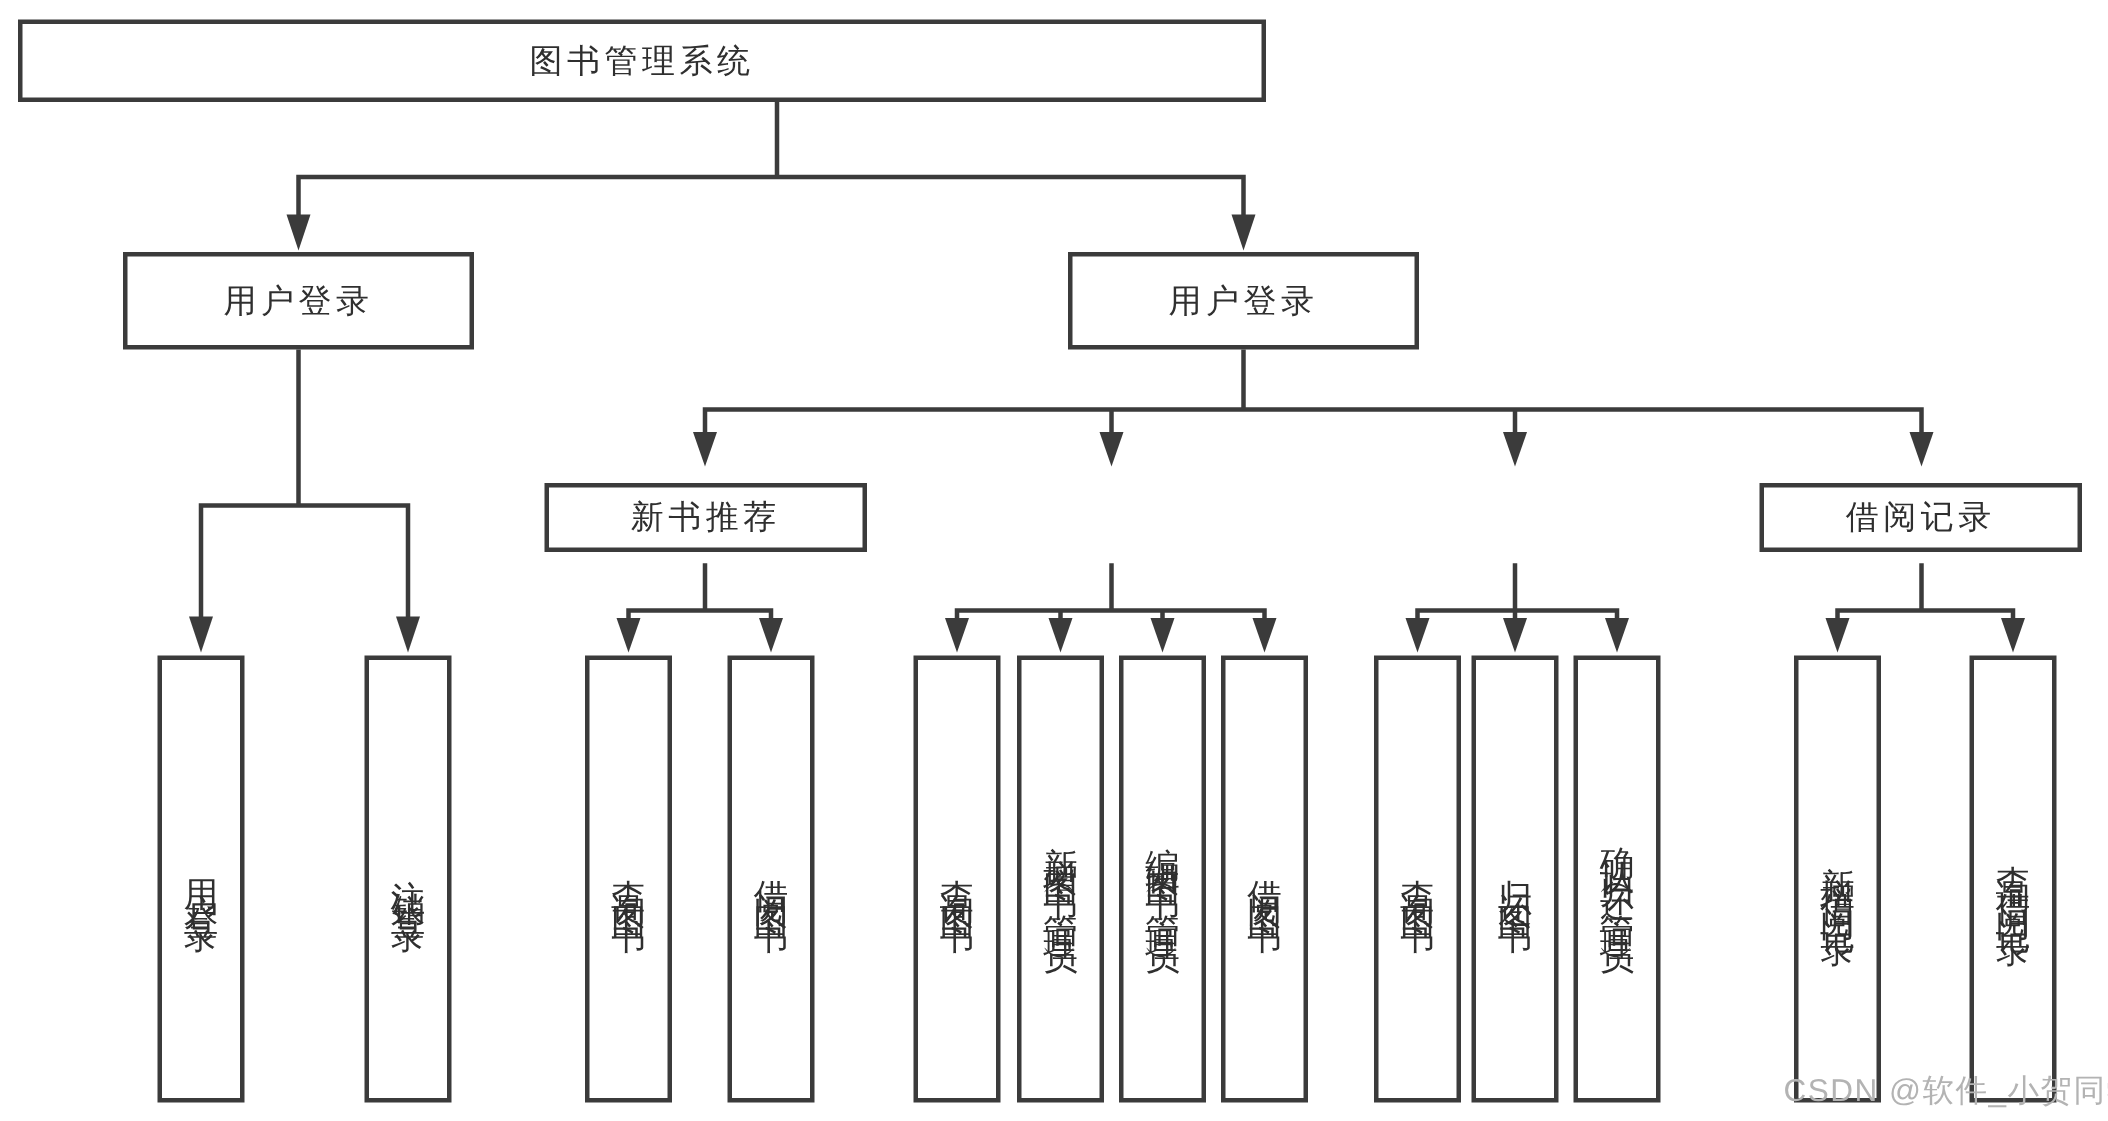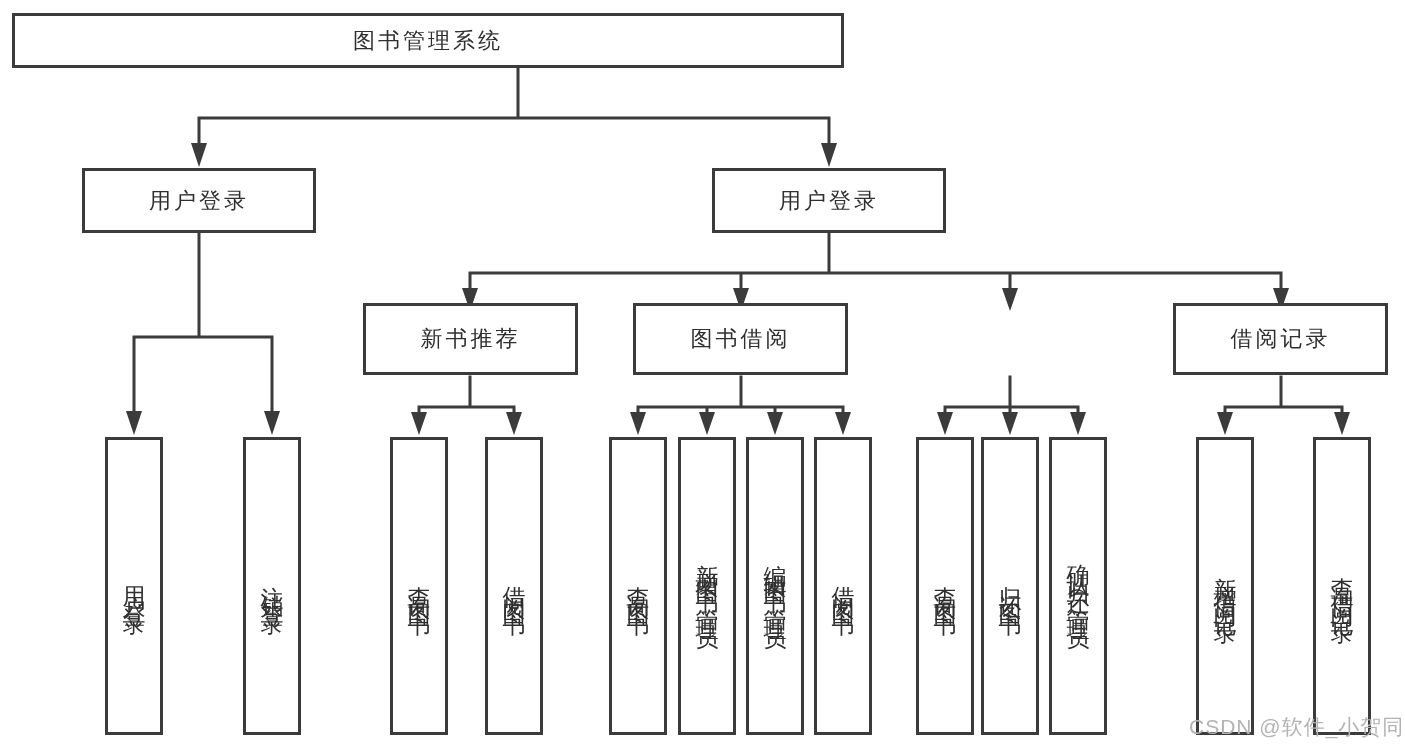--- a/index.html
+++ b/index.html
@@ -38,21 +38,21 @@
     border: 3px solid var(--line-color);
     background: var(--bg-color);
     display: flex;
     align-items: center;
     justify-content: center;
     color: var(--text-color);
   }
   .h-node { font-size: 22px; letter-spacing: 3px; white-space: nowrap; }
   .root-node  { left: 12px;  top: 13px;  width: 832px; height: 55px; }
   .l2-node    { top: 168px;  width: 234px; height: 65px; }
-  .l3-node    { top: 303px;  width: 215px; height: 72px; }
+  .l3-node    { top: 322px;  width: 215px; height: 46px; }
   .leaf       { top: 437px;  width: 58px;  height: 298px; }
   .leaf .vtext {
     writing-mode: vertical-rl;
     text-orientation: mixed;
     font-size: 23px;
     letter-spacing: 9px;
     line-height: 1;
     white-space: nowrap;
   }
   #watermark {
@@ -114,23 +114,20 @@
   <div class="node h-node l2-node" style="left:82px">
     <span>用户登录</span>
   </div>
   <div class="node h-node l2-node" style="left:712px">
     <span>用户登录</span>
   </div>
 
   <div class="node h-node l3-node" style="left:363px">
     <span>新书推荐</span>
   </div>
-  <div class="node h-node l3-node" style="left:633px">
-    <span>图书借阅</span>
-  </div>
   <div class="node h-node l3-node" style="left:1173px">
     <span>借阅记录</span>
   </div>
 
   <div class="node leaf" style="left:105px">
     <span class="vtext">用户登录</span>
   </div>
   <div class="node leaf" style="left:243px">
     <span class="vtext">注销登录</span>
   </div>

